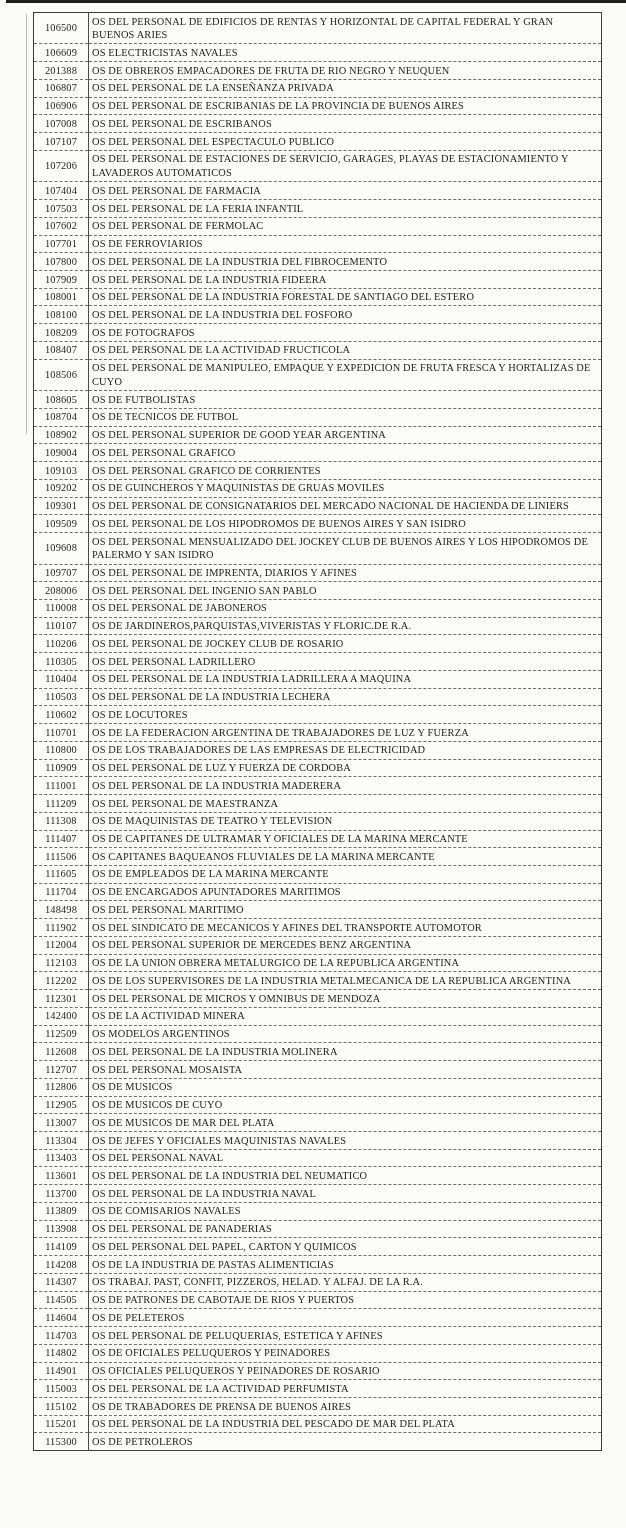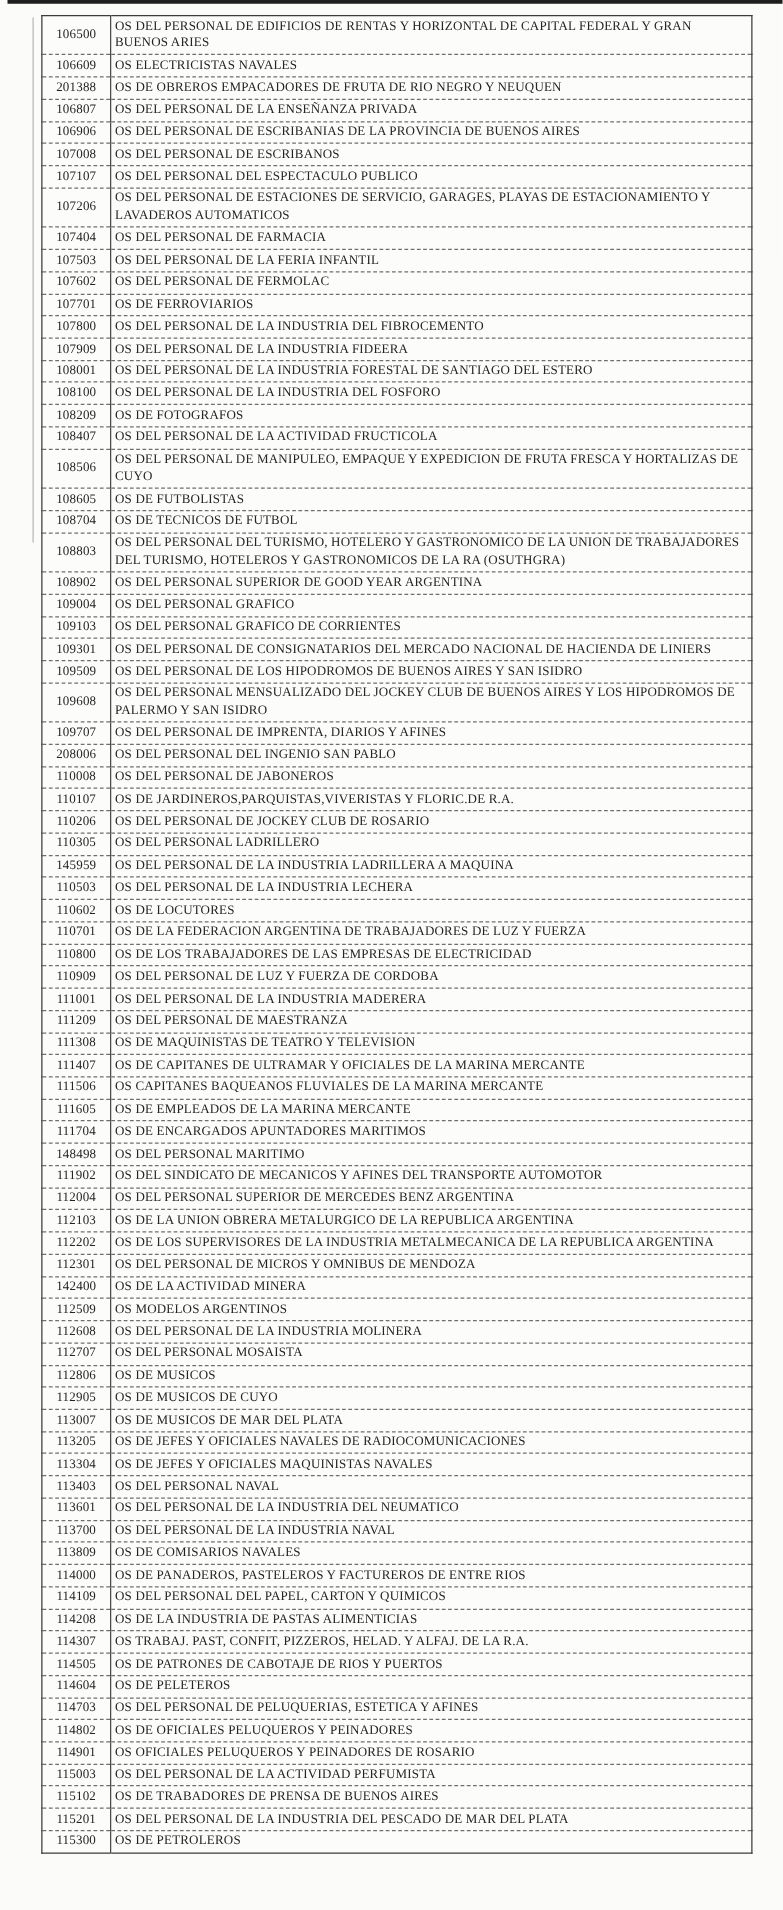--- a/index.html
+++ b/index.html
@@ -142,36 +142,36 @@
         </tr>
         <tr>
           <td class="code">108605</td>
           <td class="desc">OS  DE FUTBOLISTAS</td>
         </tr>
         <tr>
           <td class="code">108704</td>
           <td class="desc">OS  DE TECNICOS DE FUTBOL</td>
         </tr>
         <tr>
-          <td class="code">108803</td>
-          <td class="desc">OS DEL PERSONAL DEL TURISMO, HOTELERO Y GASTRONOMICO DE LA UNION DE TRABAJADORES DEL TURISMO, HOTELEROS Y GASTRONOMICOS DE LA RA (OSUTHGRA)</td>
-        </tr>
-        <tr>
           <td class="code">108902</td>
           <td class="desc">OS  DEL PERSONAL SUPERIOR DE GOOD YEAR ARGENTINA</td>
         </tr>
         <tr>
           <td class="code">109004</td>
           <td class="desc">OS  DEL PERSONAL GRAFICO</td>
         </tr>
         <tr>
           <td class="code">109103</td>
           <td class="desc">OS  DEL PERSONAL GRAFICO DE CORRIENTES</td>
         </tr>
         <tr>
+          <td class="code">109202</td>
+          <td class="desc">OS  DE GUINCHEROS Y MAQUINISTAS DE  GRUAS MOVILES</td>
+        </tr>
+        <tr>
           <td class="code">109301</td>
           <td class="desc">OS  DEL PERSONAL DE CONSIGNATARIOS DEL MERCADO NACIONAL DE HACIENDA DE LINIERS</td>
         </tr>
         <tr>
           <td class="code">109509</td>
           <td class="desc">OS  DEL PERSONAL DE LOS HIPODROMOS DE BUENOS AIRES Y SAN ISIDRO</td>
         </tr>
         <tr>
           <td class="code">109608</td>
           <td class="desc">OS  DEL PERSONAL MENSUALIZADO DEL JOCKEY CLUB DE BUENOS AIRES Y LOS HIPODROMOS DE PALERMO Y SAN ISIDRO</td>
@@ -194,21 +194,21 @@
         </tr>
         <tr>
           <td class="code">110206</td>
           <td class="desc">OS  DEL PERSONAL DE JOCKEY CLUB DE ROSARIO</td>
         </tr>
         <tr>
           <td class="code">110305</td>
           <td class="desc">OS  DEL PERSONAL LADRILLERO</td>
         </tr>
         <tr>
-          <td class="code">145959</td>
+          <td class="code">110404</td>
           <td class="desc">OS  DEL PERSONAL DE LA INDUSTRIA LADRILLERA A MAQUINA</td>
         </tr>
         <tr>
           <td class="code">110503</td>
           <td class="desc">OS  DEL PERSONAL DE LA INDUSTRIA LECHERA</td>
         </tr>
         <tr>
           <td class="code">110602</td>
           <td class="desc">OS  DE LOCUTORES</td>
         </tr>
@@ -298,46 +298,42 @@
         </tr>
         <tr>
           <td class="code">112905</td>
           <td class="desc">OS  DE MUSICOS DE CUYO</td>
         </tr>
         <tr>
           <td class="code">113007</td>
           <td class="desc">OS  DE MUSICOS DE MAR DEL PLATA</td>
         </tr>
         <tr>
-          <td class="code">113205</td>
-          <td class="desc">OS  DE JEFES Y OFICIALES NAVALES DE RADIOCOMUNICACIONES</td>
-        </tr>
-        <tr>
           <td class="code">113304</td>
           <td class="desc">OS  DE JEFES Y OFICIALES MAQUINISTAS NAVALES</td>
         </tr>
         <tr>
           <td class="code">113403</td>
           <td class="desc">OS  DEL PERSONAL NAVAL</td>
         </tr>
         <tr>
           <td class="code">113601</td>
           <td class="desc">OS  DEL PERSONAL DE LA INDUSTRIA DEL NEUMATICO</td>
         </tr>
         <tr>
           <td class="code">113700</td>
           <td class="desc">OS  DEL PERSONAL DE LA INDUSTRIA NAVAL</td>
         </tr>
         <tr>
           <td class="code">113809</td>
           <td class="desc">OS  DE COMISARIOS NAVALES</td>
         </tr>
         <tr>
-          <td class="code">114000</td>
-          <td class="desc">OS  DE PANADEROS, PASTELEROS Y FACTUREROS DE ENTRE RIOS</td>
+          <td class="code">113908</td>
+          <td class="desc">OS  DEL PERSONAL DE PANADERIAS</td>
         </tr>
         <tr>
           <td class="code">114109</td>
           <td class="desc">OS  DEL PERSONAL DEL PAPEL, CARTON Y QUIMICOS</td>
         </tr>
         <tr>
           <td class="code">114208</td>
           <td class="desc">OS  DE LA INDUSTRIA DE PASTAS ALIMENTICIAS</td>
         </tr>
         <tr>

